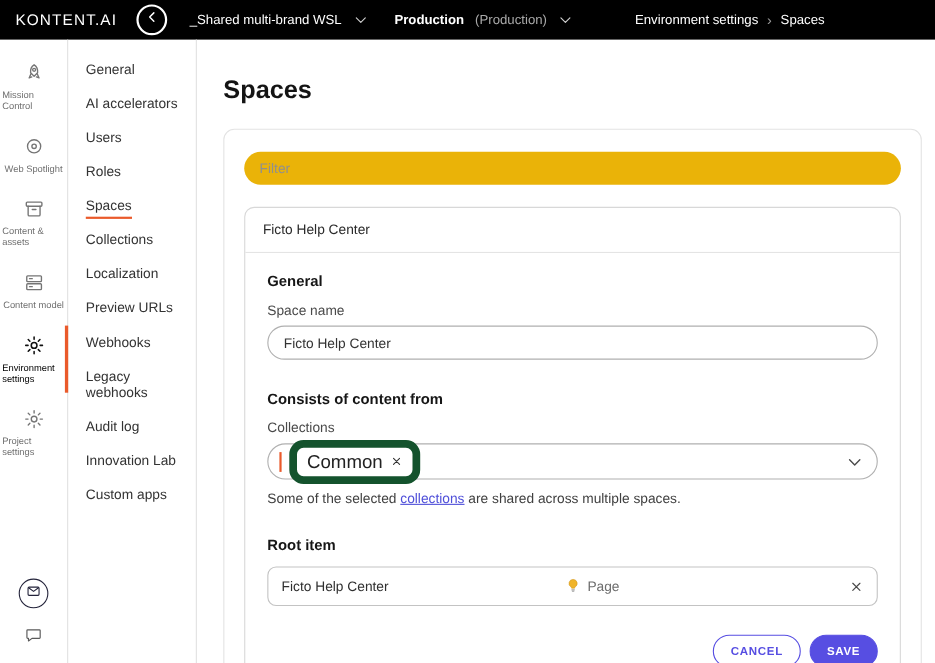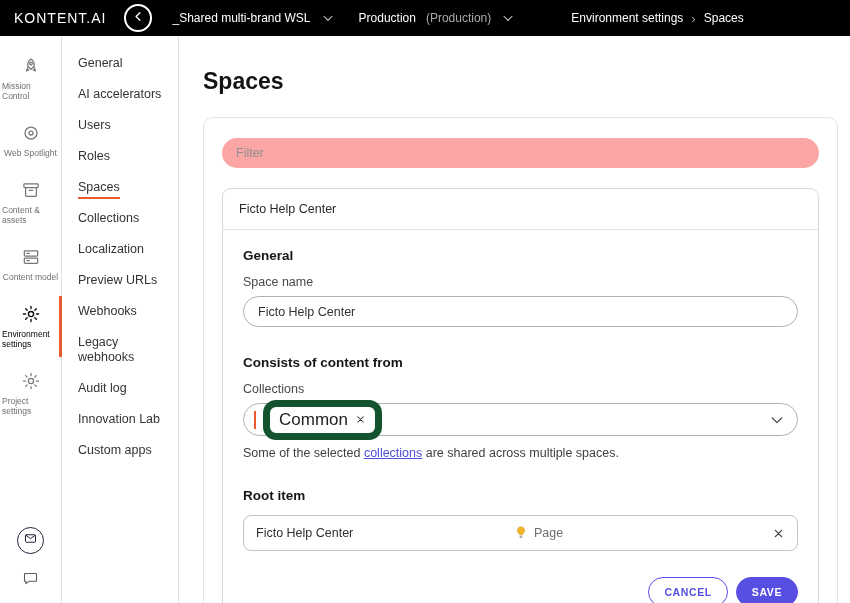--- a/index.html
+++ b/index.html
@@ -45,21 +45,21 @@
   
   .sidebar{width:117px;border-right:1px solid #e2e2e2;padding-top:12px;flex:0 0 auto;}
   .side-item{padding:8px 10px 8px 16px;font-size:12.5px;color:#333;line-height:15px;cursor:pointer;}
   .side-item span{display:inline;}
   .side-item.active span{border-bottom:2px solid var(--accent-orange);padding-bottom:3px;}
   
   .main{flex:1;padding:22px 12px 0 24px;overflow:hidden;}
   .page-title{font-size:23px;font-weight:bold;color:#141414;margin:10px 0 22px;}
   .outer-card{border:1px solid #e3e3e3;border-radius:10px;padding:20px 18px;min-height:600px;
     background:#fff;}
-  .filter-input{width:100%;height:30px;border:none;border-radius:15px;background:#fca5a5;
+  .filter-input{width:100%;height:30px;border:none;border-radius:15px;background:#eab308;
     padding:0 14px;font-size:12.5px;color:#333;font-family:"Liberation Sans",sans-serif;outline:none;}
   .filter-input::placeholder{color:#8f8f8f;}
   .item-card{margin-top:20px;border:1px solid #d8d8d8;border-radius:9px;background:#fff;}
   .item-header{padding:13px 16px;font-size:12.5px;color:#2a2a2a;border-bottom:1px solid #e4e4e4;cursor:pointer;}
   .item-body{padding:18px 20px 18px;}
   .section-heading{font-size:13.5px;font-weight:bold;color:#161616;margin-bottom:12px;}
   .section-heading.mt{margin-top:28px;}
   .field-label{font-size:12.5px;color:#4a4a4a;margin-bottom:7px;}
   .text-input{width:100%;height:31px;border:1px solid #b0b0b0;border-radius:16px;
     padding:0 14px;font-size:12.5px;color:#333;font-family:"Liberation Sans",sans-serif;outline:none;background:#fff;}
@@ -97,21 +97,21 @@
   </div>
   <div class="tb-item tb-project">
     <span>_Shared multi-brand WSL</span>
     <span class="tb-chevron">
       <svg width="14" height="14" viewBox="0 0 24 24" fill="none" stroke="currentColor" stroke-width="1.8" stroke-linecap="round" stroke-linejoin="round">
           <path d="M5 9l7 7 7-7"></path>
         </svg>
     </span>
   </div>
   <div class="tb-item tb-env">
-    <span style="font-weight:normal">Production</span>
+    <span style="font-weight:bold">Production</span>
     <span class="suffix">(Production)</span>
     <span class="tb-chevron">
       <svg width="14" height="14" viewBox="0 0 24 24" fill="none" stroke="currentColor" stroke-width="1.8" stroke-linecap="round" stroke-linejoin="round">
           <path d="M5 9l7 7 7-7"></path>
         </svg>
     </span>
   </div>
   <div class="tb-breadcrumb">
     <span>Environment settings</span>
     <span class="sep">›</span>

